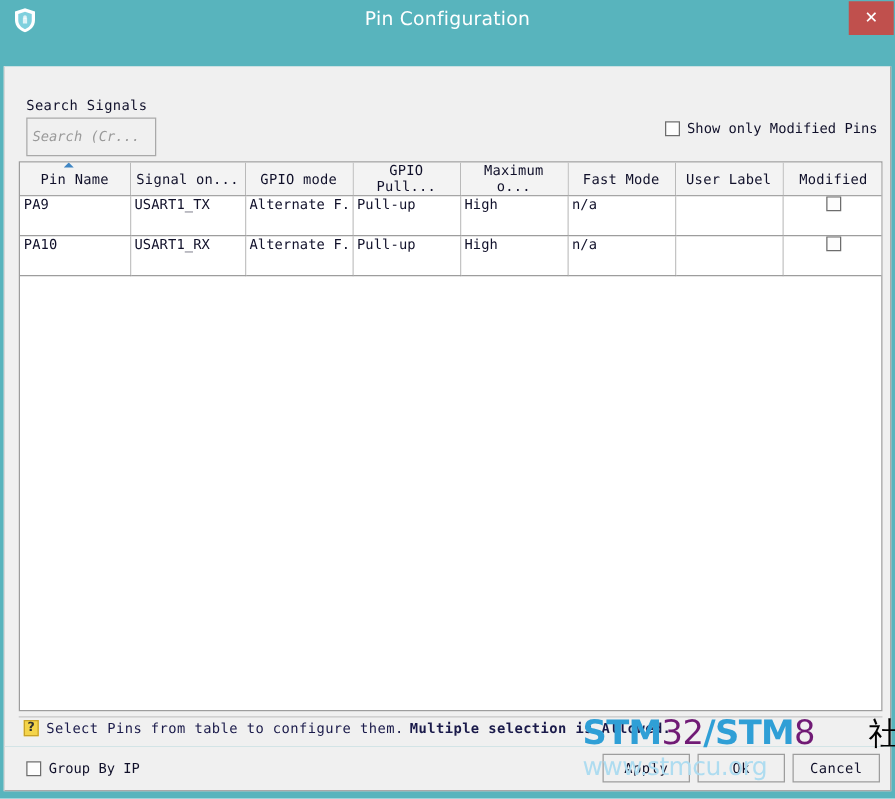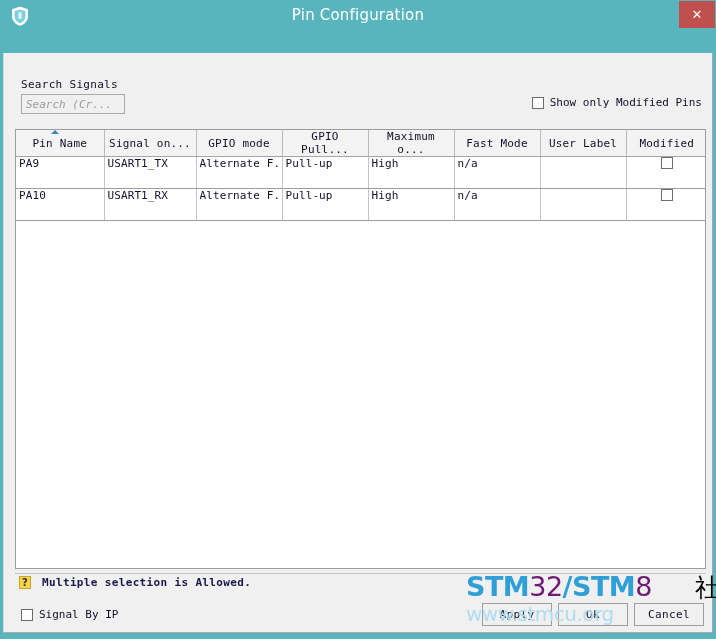--- a/index.html
+++ b/index.html
@@ -104,21 +104,21 @@
   .search-label {
     position: absolute;
     left: 17px; top: 25px;
     font-size: 11px;
     color: #10102a;
     letter-spacing: 0.3px;
   }
   .search-box {
     position: absolute;
     left: 17px; top: 41px;
-    width: 104px; height: 20px;
+    width: 104px; height: 31px;
     box-sizing: border-box;
     background: #f0f0f0;
     border: 1px solid #a9a9a9;
     font-family: "DejaVu Sans Mono", "Liberation Mono", monospace;
     font-size: 11px;
     font-style: italic;
     color: #9a9a9a;
     padding: 0 4px;
     line-height: 18px;
   }
@@ -374,29 +374,30 @@
             <td>n/a</td>
             <td></td>
             <td><span class="cb"></span></td>
           </tr>
         </tbody>
       </table>
     </div>
 
     <div class="statusbar">
       <span class="help-icon">?</span>
+      <span class="status-text">Select Pins from table to configure them.</span>
       <span class="status-strong" style="margin-left:5px;">Multiple selection is Allowed.</span>
     </div>
 
   </div>
 
   <div class="footer">
     <div class="group-by">
       <span class="cb"></span>
-      <span>Signal By IP</span>
+      <span>Group By IP</span>
     </div>
     <div class="btn-row">
       <div class="btn">Apply</div>
       <div class="btn">Ok</div>
       <div class="btn">Cancel</div>
     </div>
   </div>
 
   <div class="watermark">
     <div class="wm-line1"><span>STM</span><span class="lt">32</span><span>/</span><span>STM</span><span class="lt">8</span><span class="cn">社区</span></div>

